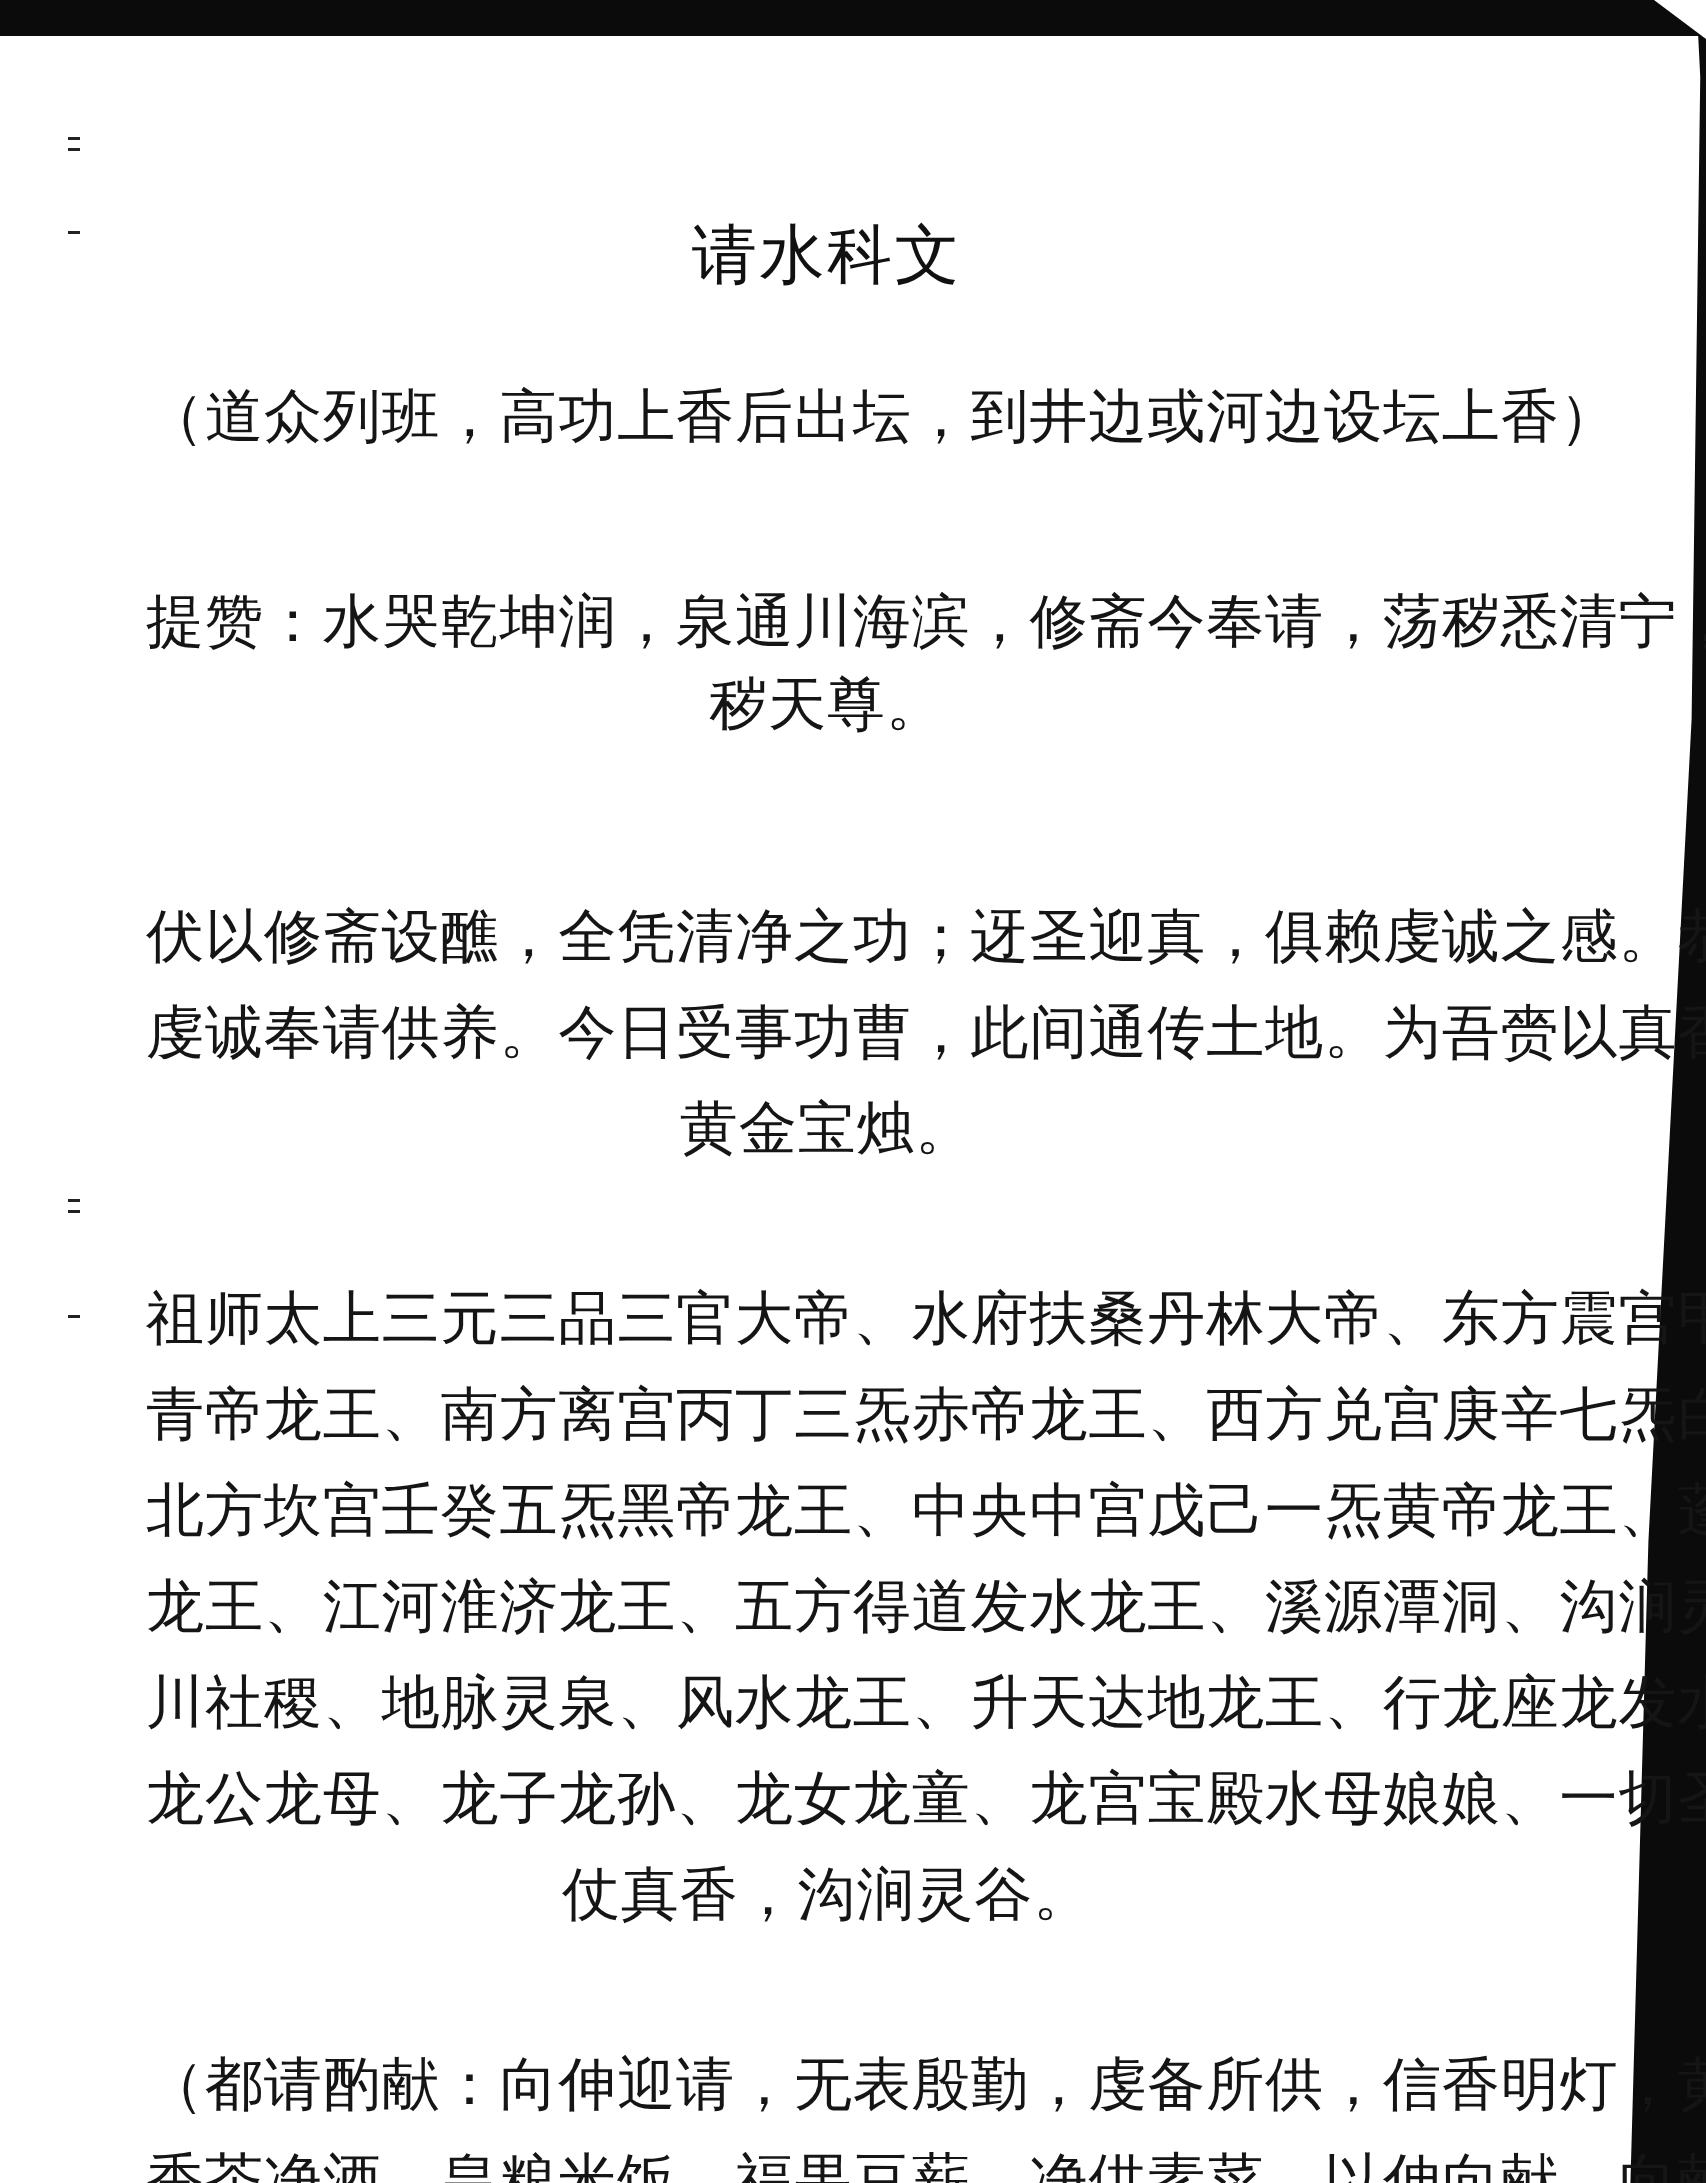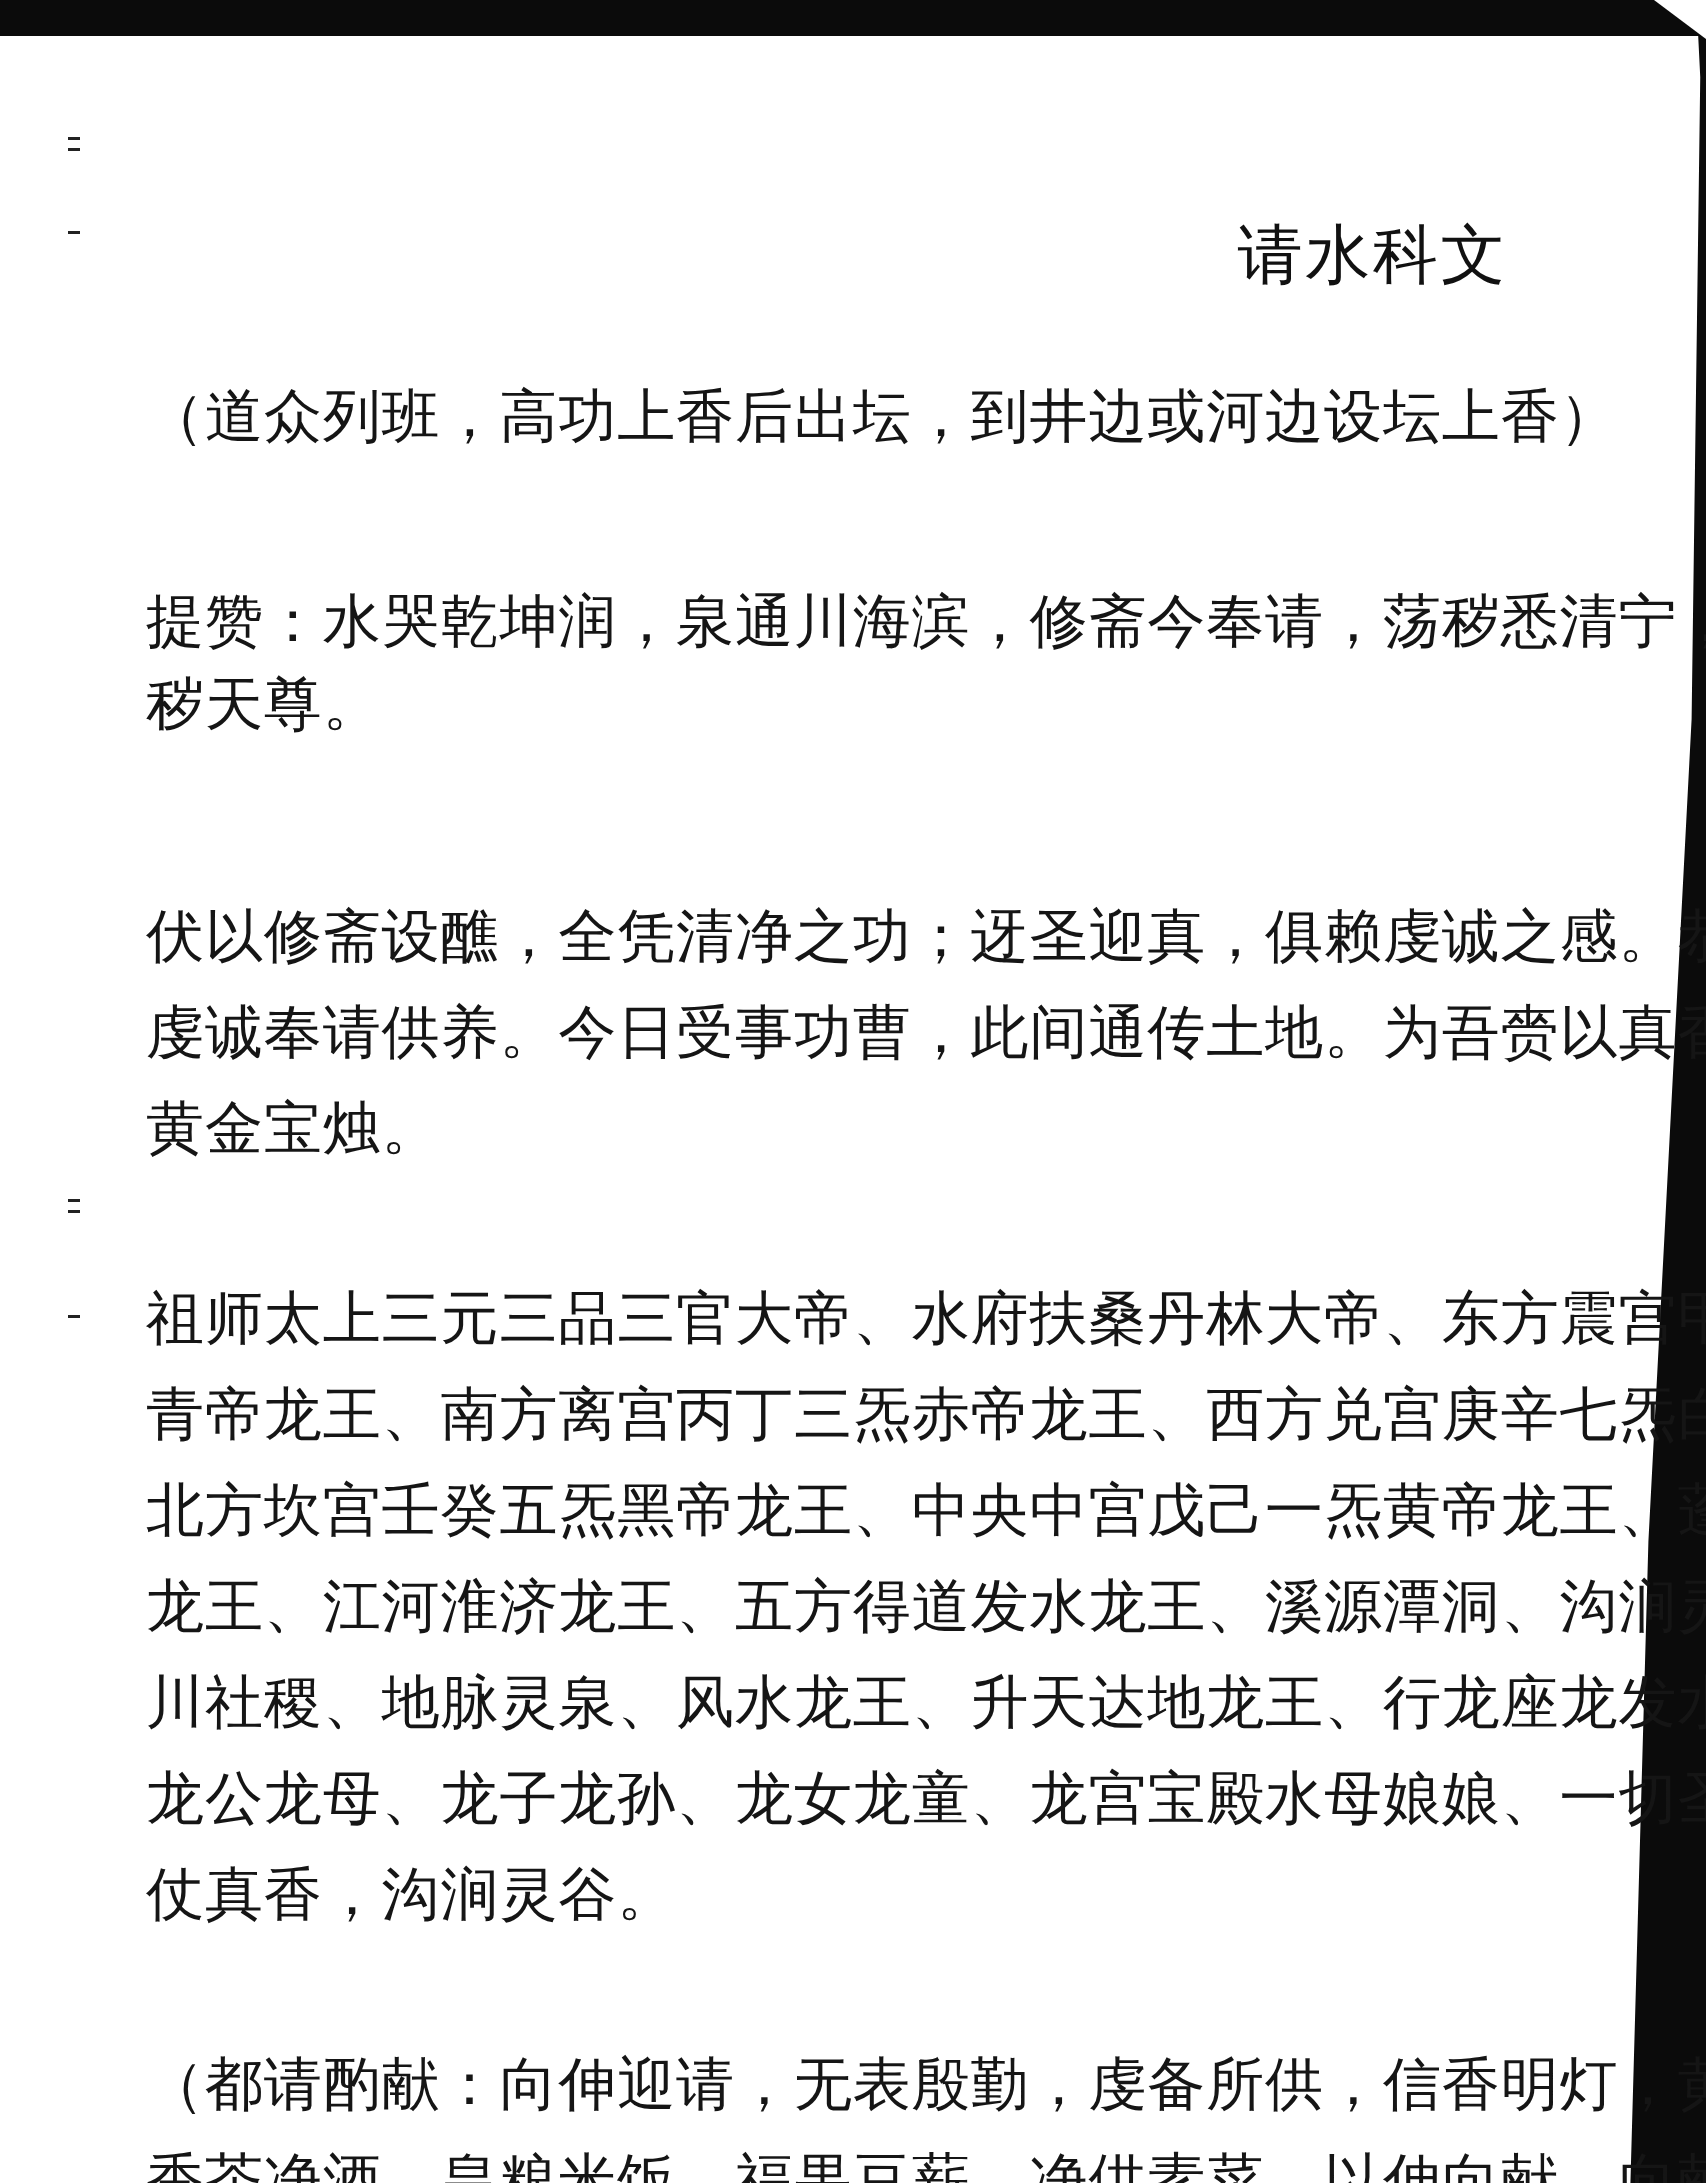--- a/index.html
+++ b/index.html
@@ -20,27 +20,28 @@
       position: absolute; right: 0; top: 0; width: 52px; height: 52px; background: #ffffff;
       clip-path: polygon(0 0, 100% 0, 100% 75%);
     }
     .margin-tick {
       position: absolute; height: 2.6px; width: 12.2px; background: #222; left: 68px;
     }
     .page {
       position: absolute; left: 146px; top: 0; width: 1362px;
     }
     .title {
-      position: absolute; left: 0; top: 218px; width: 1362px; text-align: right;
+      position: absolute; left: 0; top: 218px; width: 1362px; text-align: center;
       font-size: 65px; letter-spacing: 2.6px; line-height: 74px; color: #111;
     }
     .line {
       position: absolute; left: 0; width: 1362px;
       font-size: 58px; line-height: 65px; white-space: nowrap; letter-spacing: 0.9px;
       color: #151515;
+      text-align: center;
     }
   </style>
 </head>
 <body>
 
 <div class="border-top"></div>
 <div class="border-right"></div>
 <div class="border-topright"></div>
 
 <div class="margin-tick" style="top:137px"></div>

